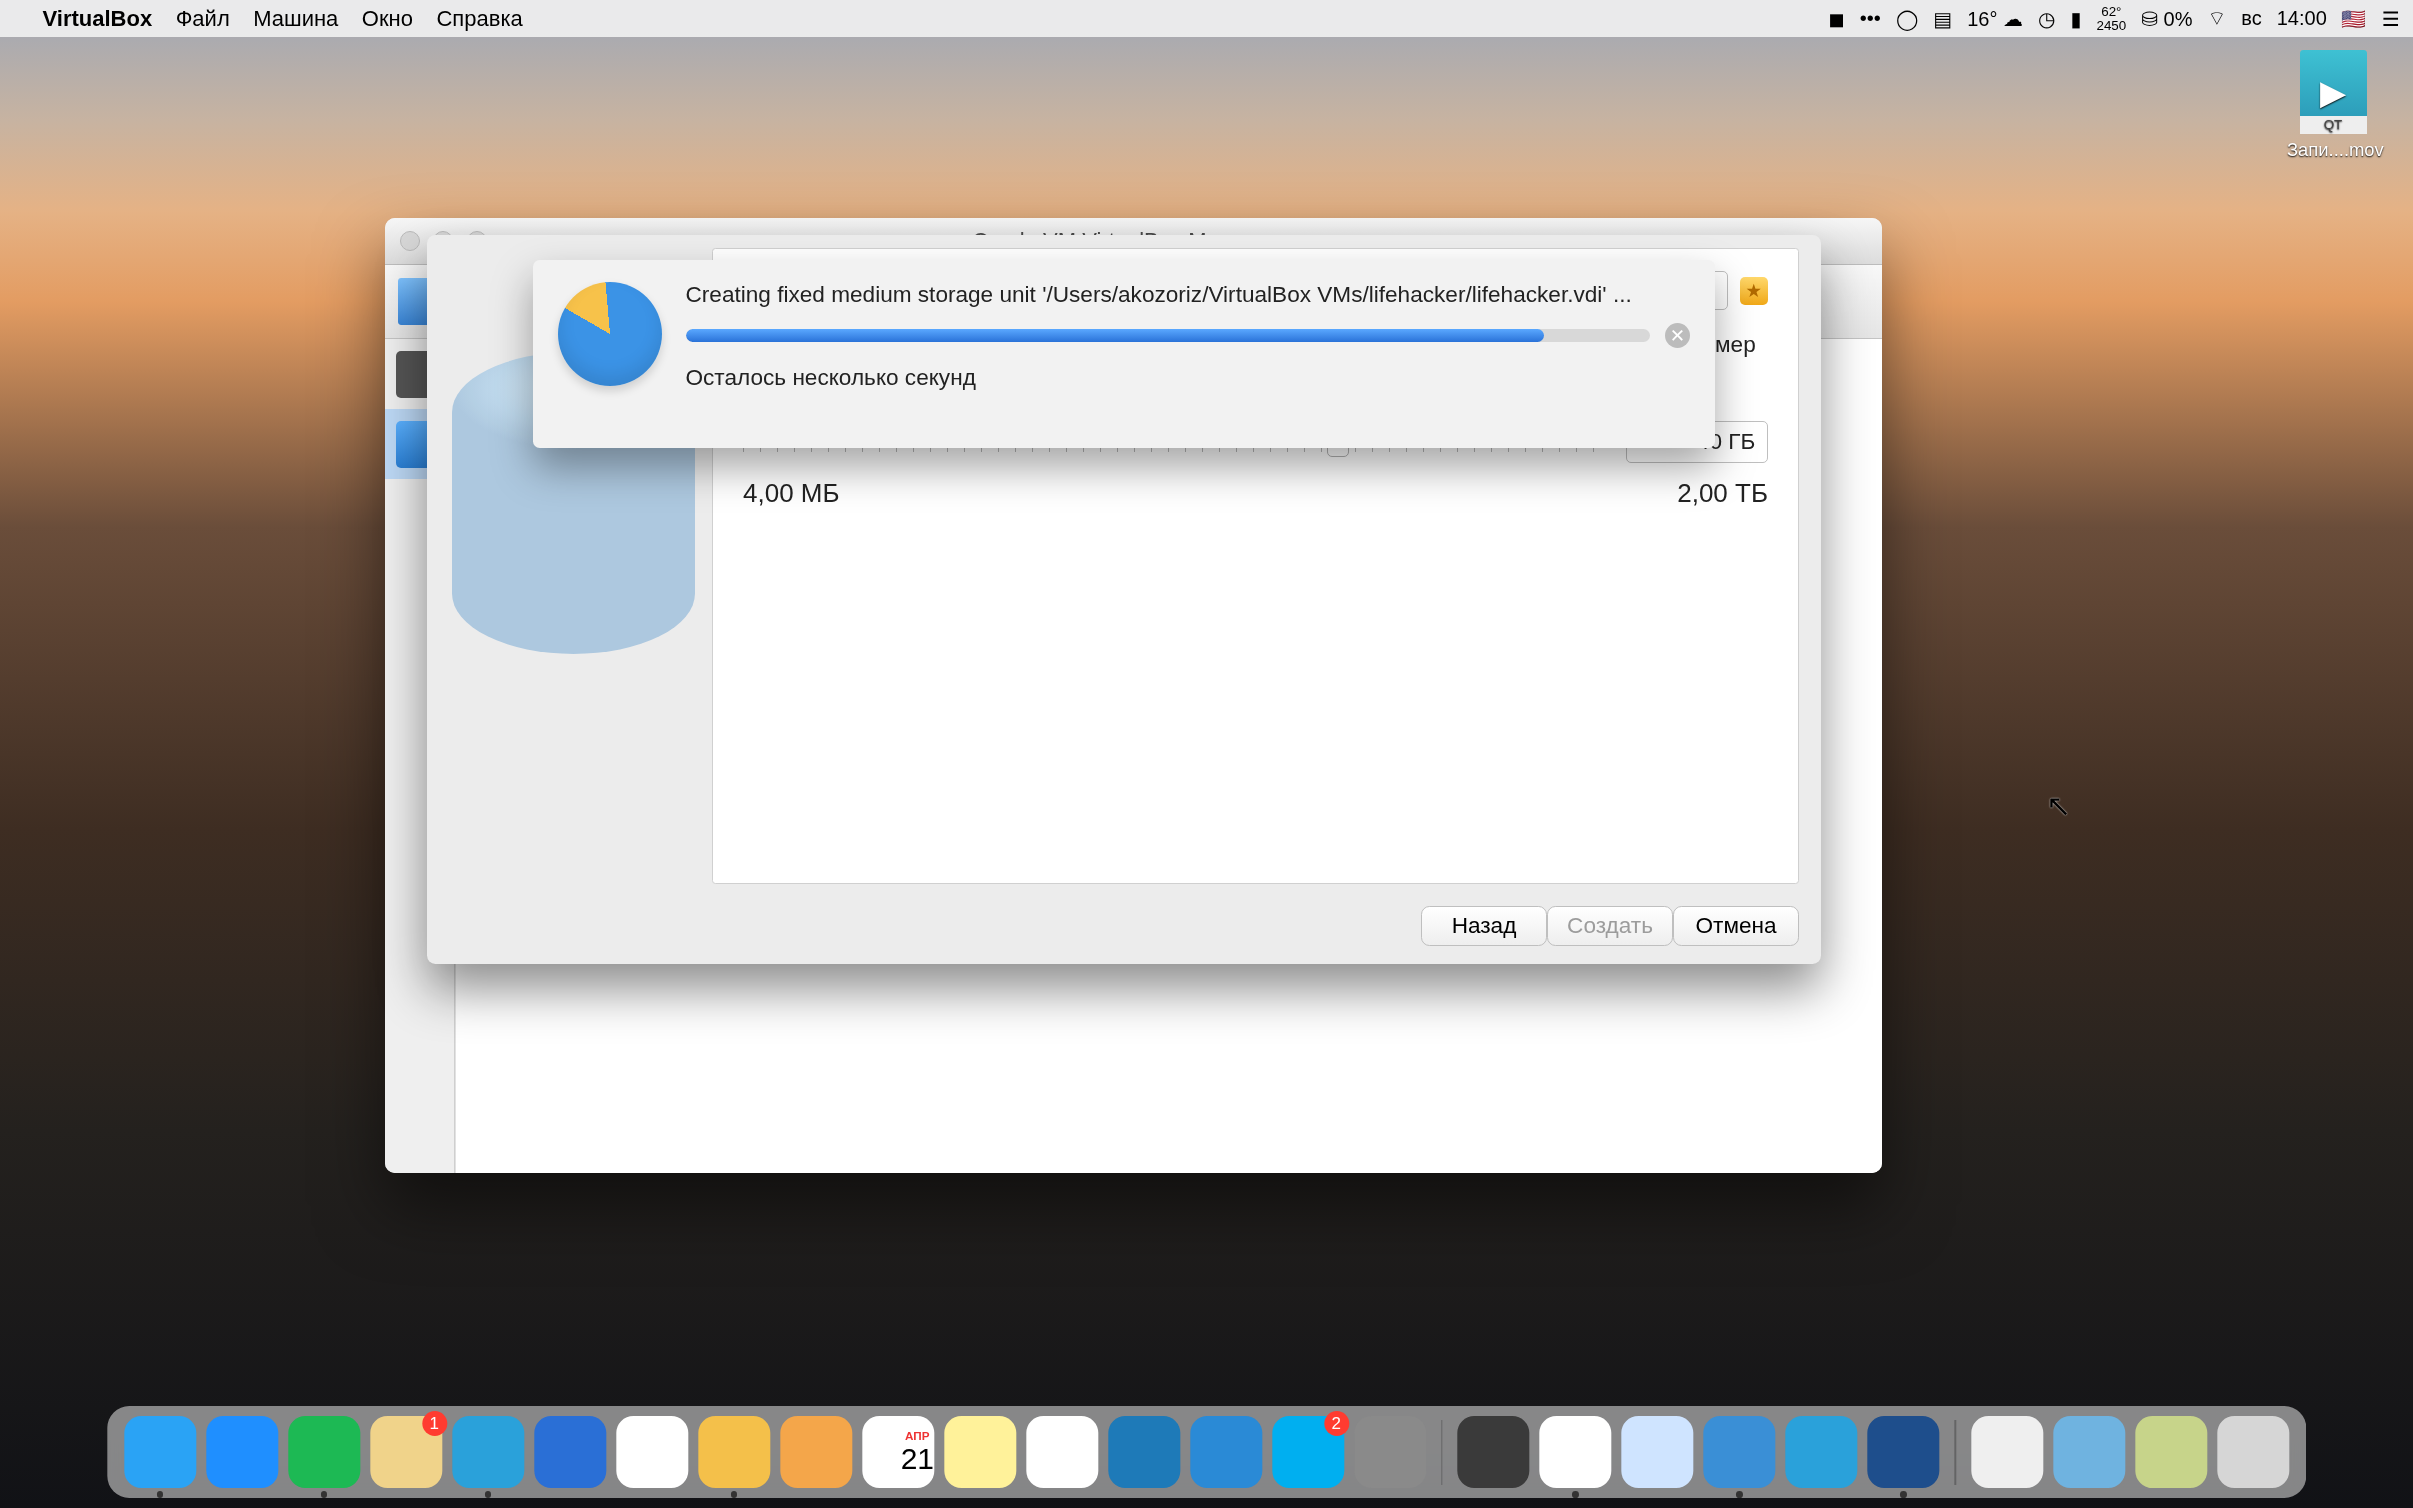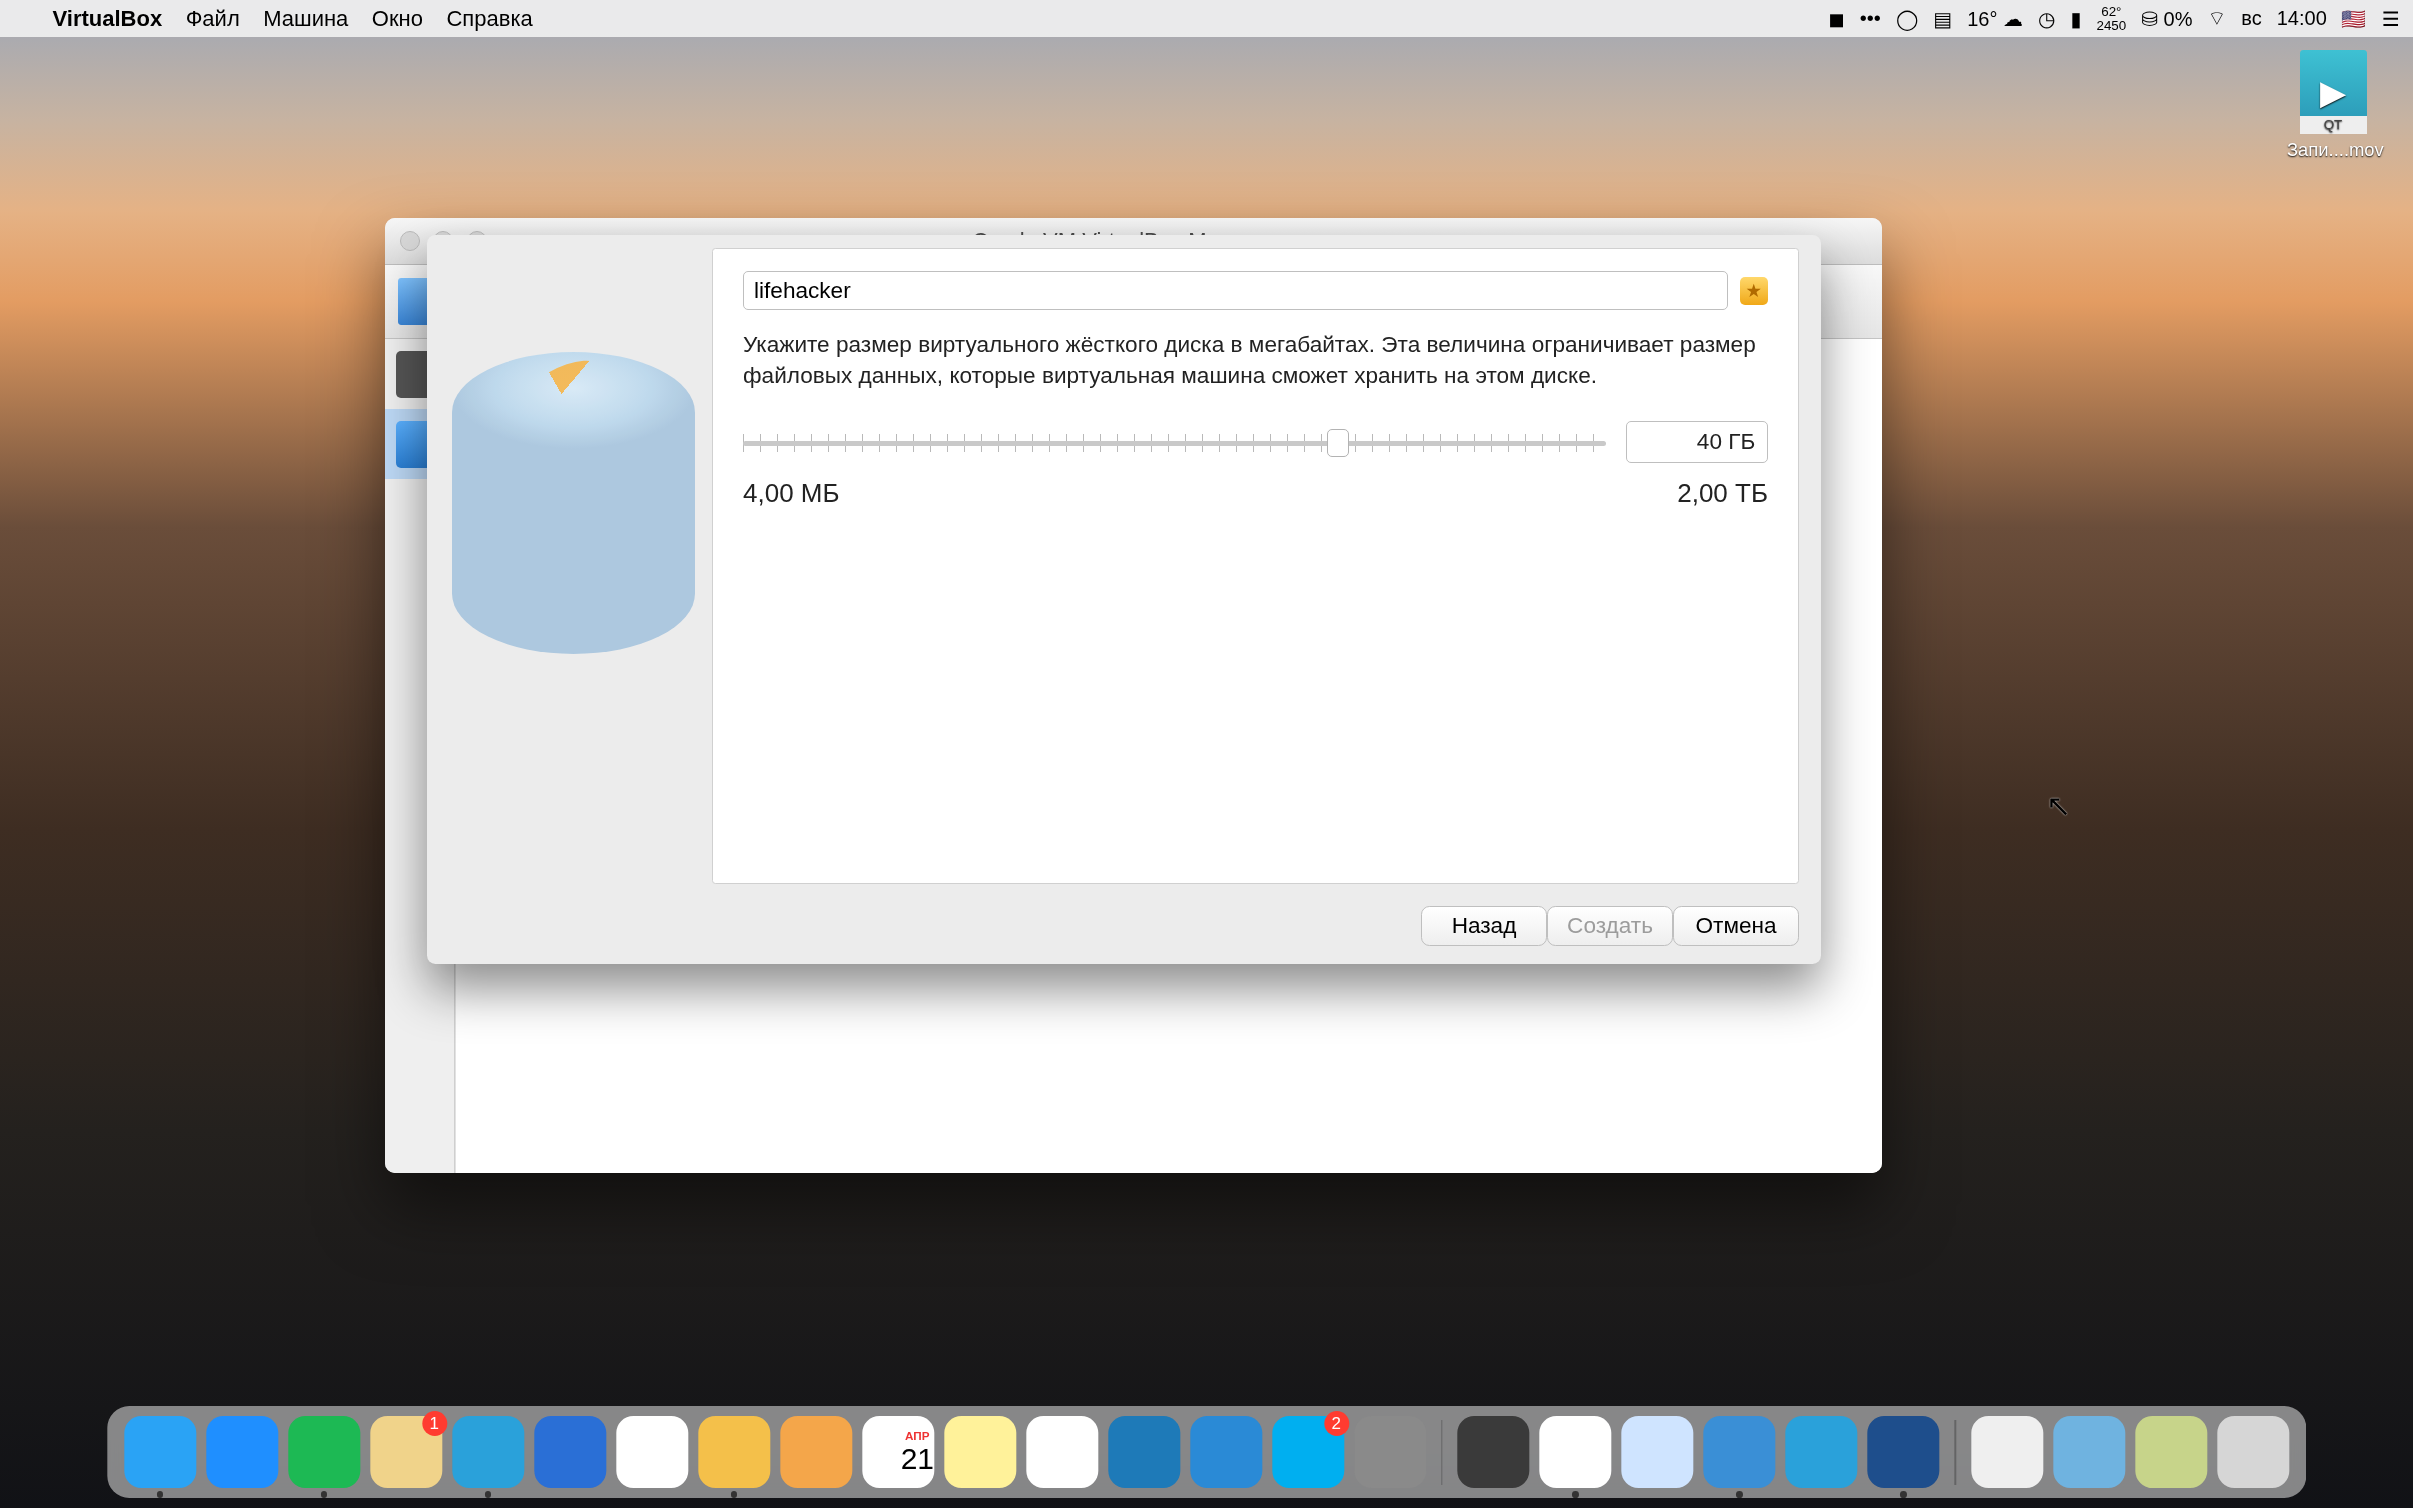--- a/index.html
+++ b/index.html
@@ -13,21 +13,21 @@
     linear-gradient(180deg,#9ea7b6 0%,#c7b3a1 8%,#e5b285 14%,#e39c62 20%,#6a4d3a 35%,#3e2d22 55%,#24211e 75%,#111216 100%);
 }
 
 
 .menubar {
   position: absolute; left:0; top:0; width:100%; height:37px;
   background: rgba(236,236,236,.98);
   display:flex; align-items:center;
   font-size:22px; color:#000;
 }
-.menubar .left { display:flex; align-items:center; gap:23.5px; padding-left:29px; }
+.menubar .left { display:flex; align-items:center; gap:23.5px; padding-left:19px; }
 .menubar .left .apple { font-size:25px; }
 .menubar .left .appname { font-weight:600; }
 .menubar .right { margin-left:auto; display:flex; align-items:center; gap:15px; padding-right:13.4px; font-size:20px; }
 .menubar .right .stack { display:flex; flex-direction:column; align-items:center; font-size:13.4px; line-height:1;}
 .menubar .mi { cursor:default; }
 
 
 .desk-icon { position:absolute; top:50px; right:34px; width:92px; text-align:center; color:#fff; font-size:18.4px; text-shadow:0 0.8px 1.7px #000;}
 .desk-icon .thumb { width:67px; height:84px; margin:0 auto 5px; background:linear-gradient(#3ec1d3,#2894b3); border-radius:3.4px; position:relative;}
 .desk-icon .thumb .play { position:absolute; inset:0; display:flex; align-items:center; justify-content:center; color:#fff; font-size:34px;}
@@ -261,20 +261,35 @@
         </div>
       </div>
     </div>
     <div class="btns">
       <button>Назад</button>
       <button disabled="">Создать</button>
       <button>Отмена</button>
     </div>
   </div>
 
+  <div class="sheet">
+    <div class="icon">
+        <div class="disc"></div>
+      </div>
+    <div class="body">
+      <div class="msg">Creating fixed medium storage unit '/Users/akozoriz/VirtualBox VMs/lifehacker/lifehacker.vdi' ...</div>
+      <div class="bar-row">
+        <div class="bar">
+            <div class="fill" style="width: 89%;"></div>
+          </div>
+        <div class="cancel">✕</div>
+      </div>
+      <div class="remain">Осталось несколько секунд</div>
+    </div>
+  </div>
 
   <div class="cursor">↖</div>
 
   <div class="dock">
     <div class="app" style="background: rgb(42, 163, 245);">
         <div class="dot"></div>
       </div>
       <div class="app" style="background: rgb(31, 143, 255);"></div>
       <div class="app" style="background: rgb(29, 185, 84);">
         <div class="dot"></div>

